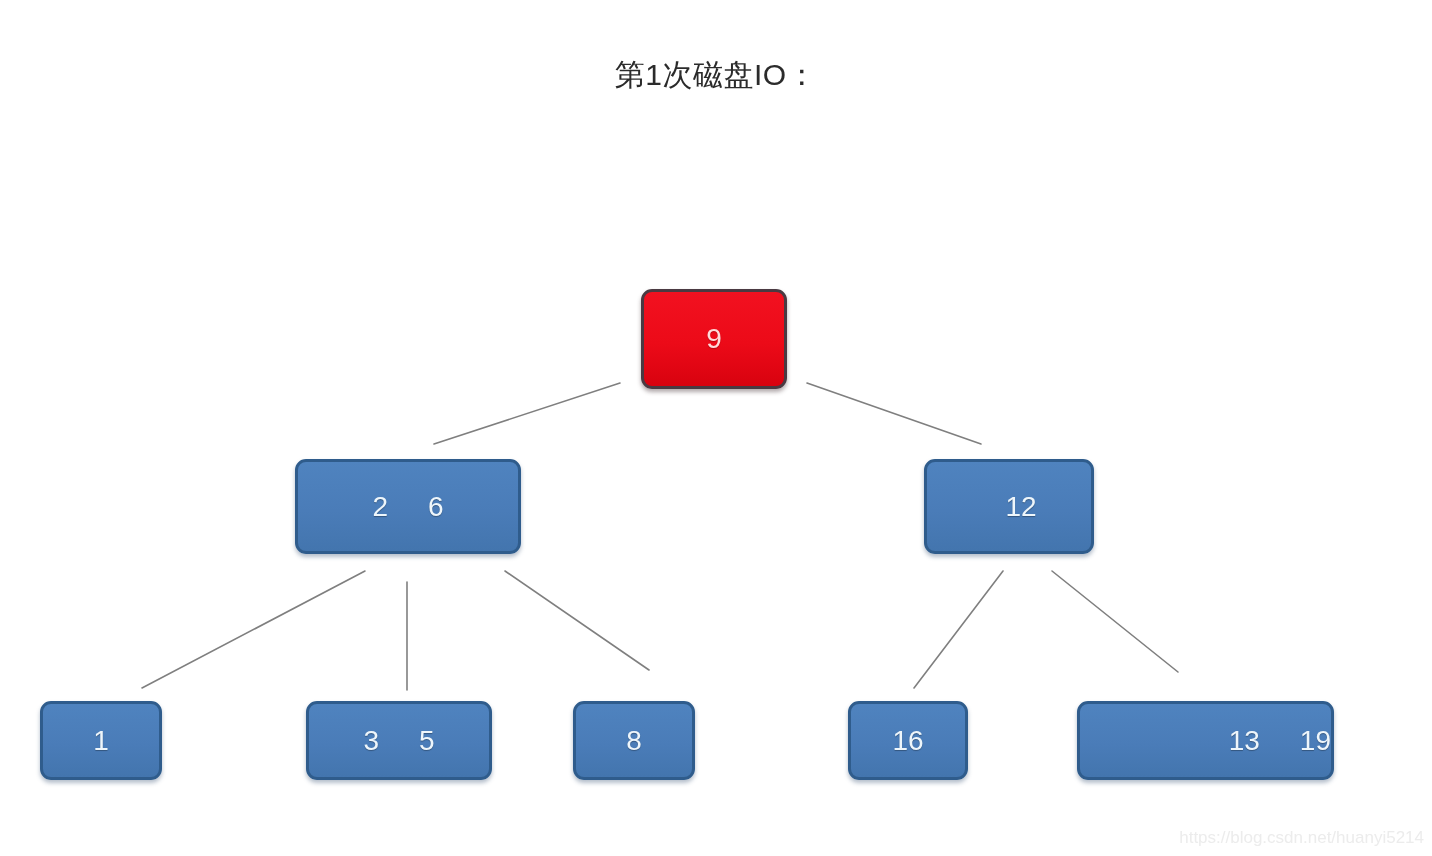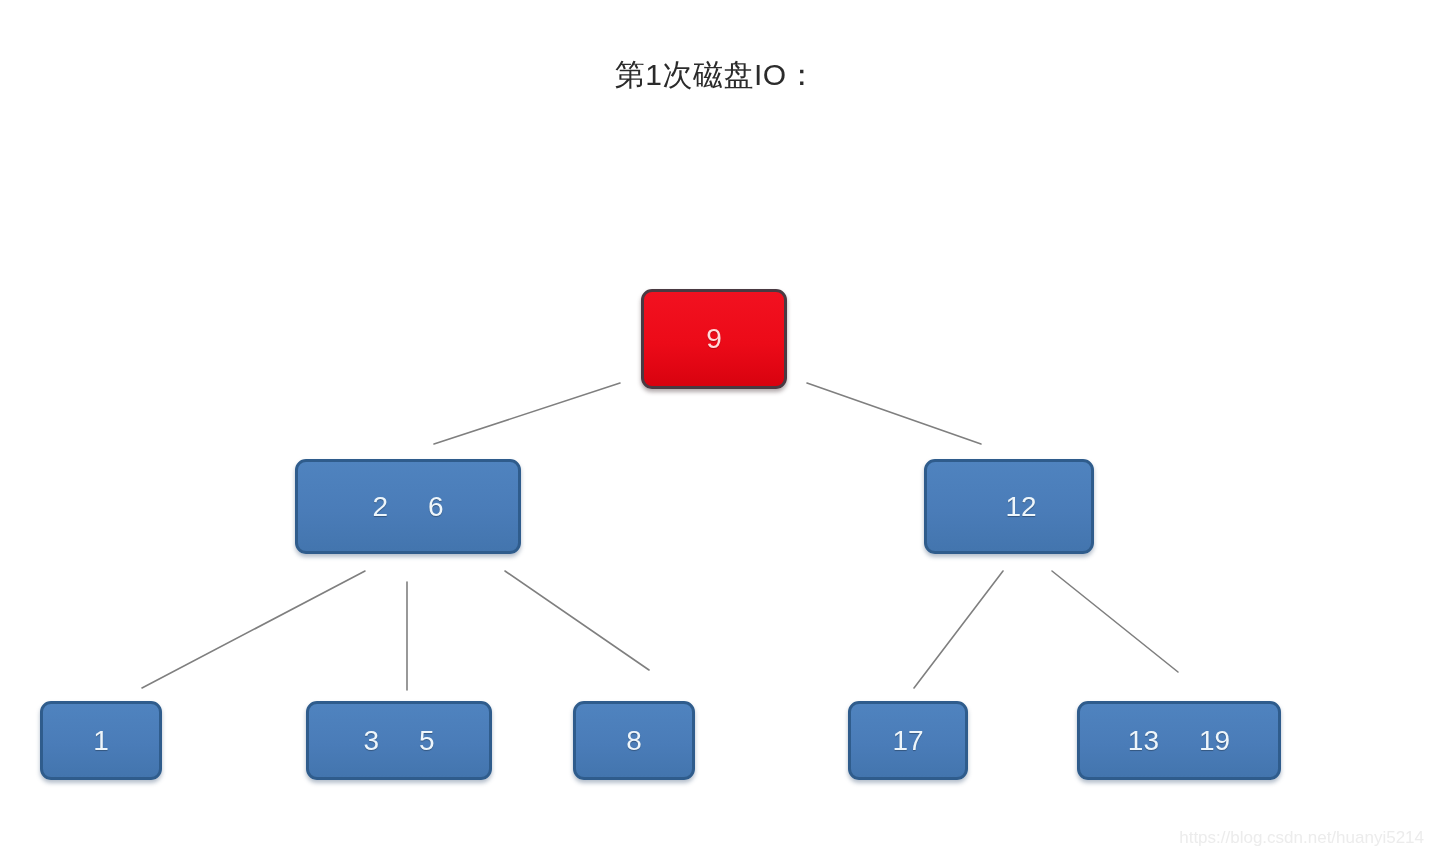--- a/index.html
+++ b/index.html
@@ -128,24 +128,24 @@
           <span class="key">5</span>
         </div>
       </div>
       <div class="node node-blue" style="left: 573px; top: 701px; width: 122px; height: 79px;">
         <div class="keys" style="gap: 0px;">
           <span class="key">8</span>
         </div>
       </div>
       <div class="node node-blue" style="left: 848px; top: 701px; width: 120px; height: 79px;">
         <div class="keys" style="gap: 0px;">
-          <span class="key">17</span>
+          <span class="key">16</span>
         </div>
       </div>
-      <div class="node node-blue" style="left: 1077px; top: 701px; width: 204px; height: 79px;">
+      <div class="node node-blue" style="left: 1077px; top: 701px; width: 257px; height: 79px; justify-content: flex-end;">
         <div class="keys" style="gap: 40px;">
           <span class="key">13</span>
           <span class="key">19</span>
         </div>
       </div>
     </div>
 
   <div id="watermark">https://blog.csdn.net/huanyi5214</div>
 
 </div>

